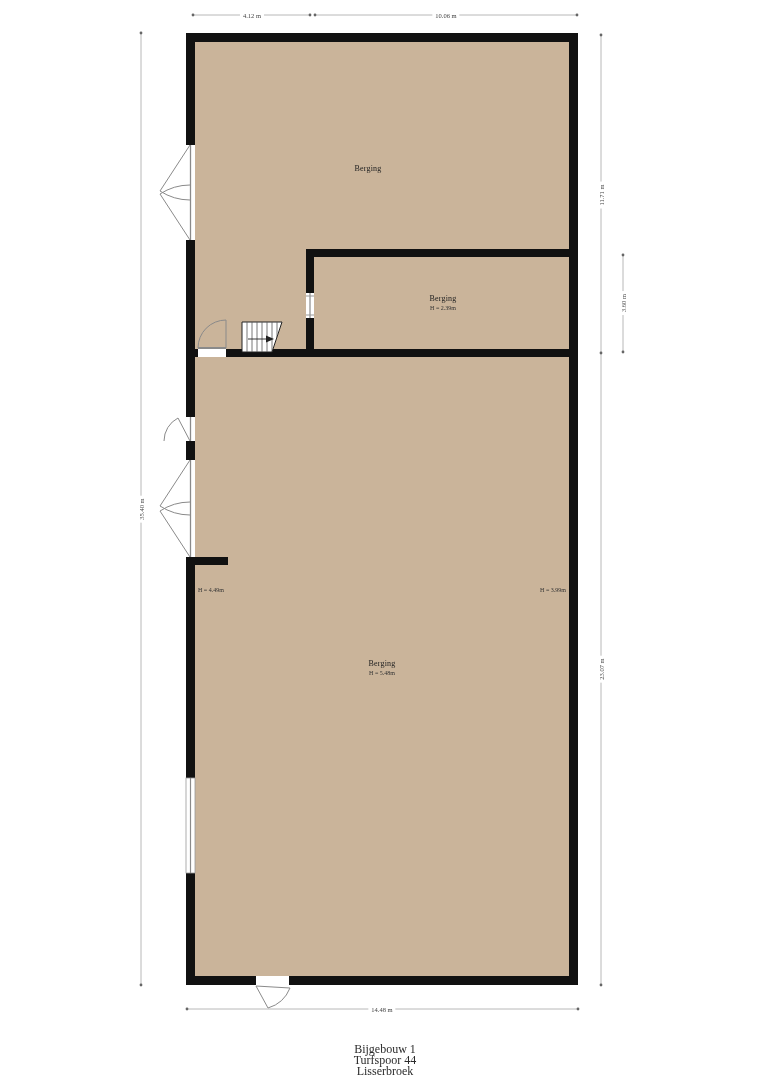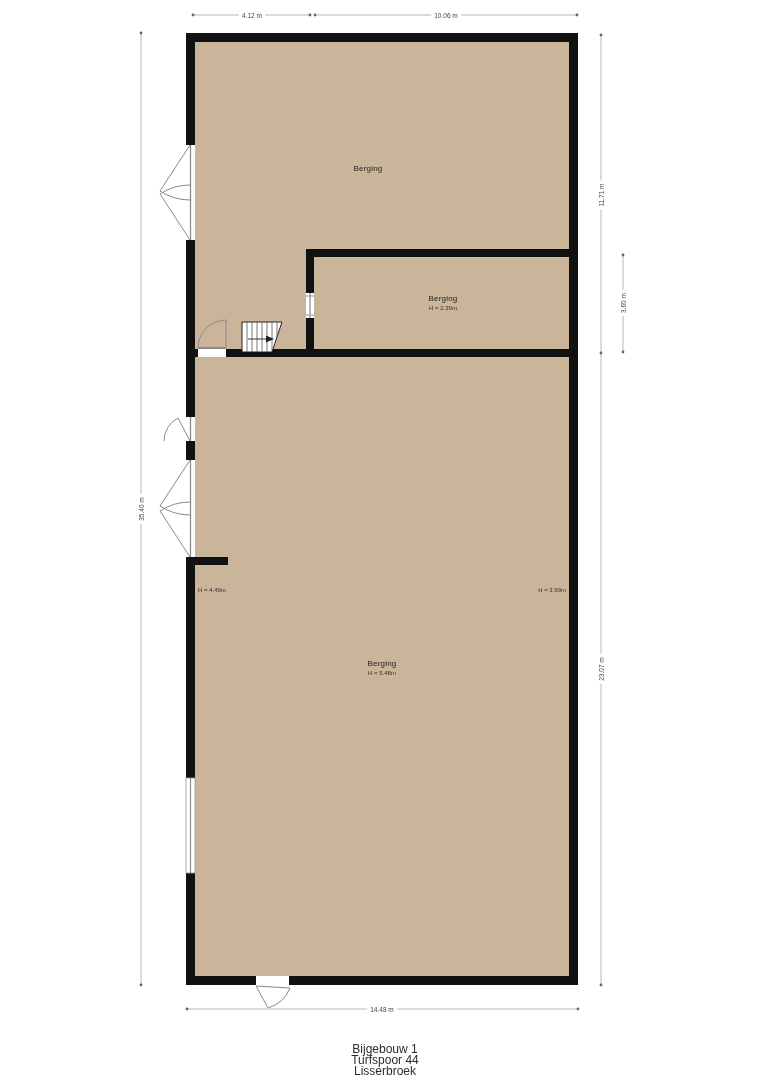--- a/index.html
+++ b/index.html
@@ -1,18 +1,18 @@
 <!DOCTYPE html>
 <html style="--floor: #cab49a; --wall: #111111; --dim_line: #b8b8b8; --dim_text: #444444; --symbol: #8a8a8a;"><head>
 <meta charset="utf-8">
 <style>
   html,body{margin:0;padding:0;background:#ffffff;}
   .canvas{
     position:relative;width:763px;height:1080px;background:#ffffff;overflow:hidden;
-    font-family:Liberation Sans, sans-serif;color:#333;
+    font-family:Liberation Serif, serif;color:#333;
   }
   svg{position:absolute;left:0;top:0;}
   .lbl{position:absolute;transform:translate(-50%,-50%);text-align:center;white-space:nowrap;}
   .room-name{font-size:8px;color:#222;letter-spacing:.2px;}
   .room-h{font-size:6px;color:#333;margin-top:2px;}
   .hnote{position:absolute;font-size:6px;color:#333;white-space:nowrap;}
   .dim{
     position:absolute;transform:translate(-50%,-50%);
     font-size:6.5px;color:var(--dim_text,#444);background:#fff;padding:0 3px;white-space:nowrap;
   }

